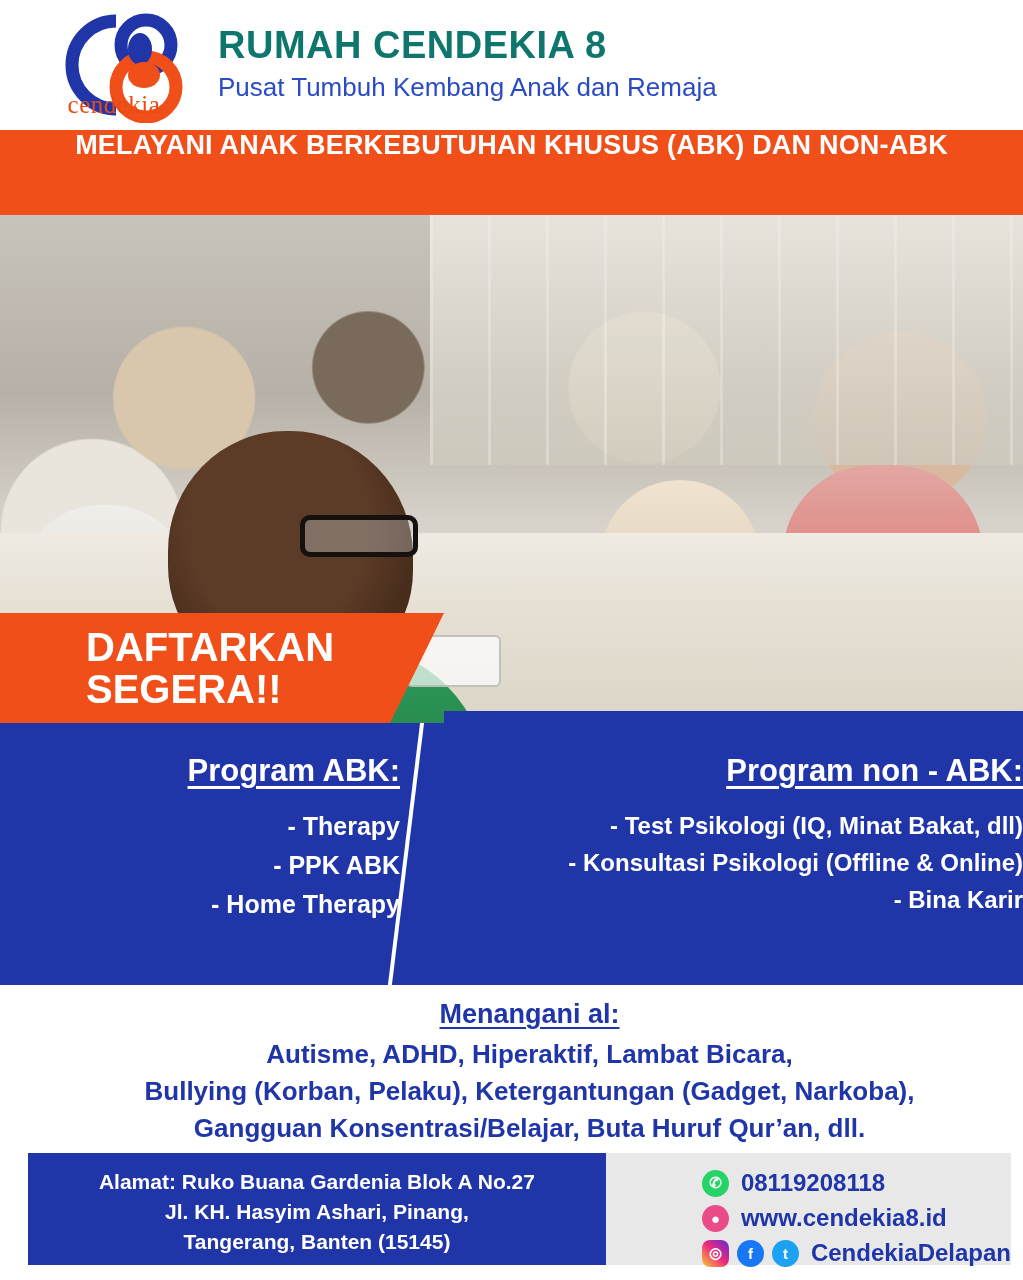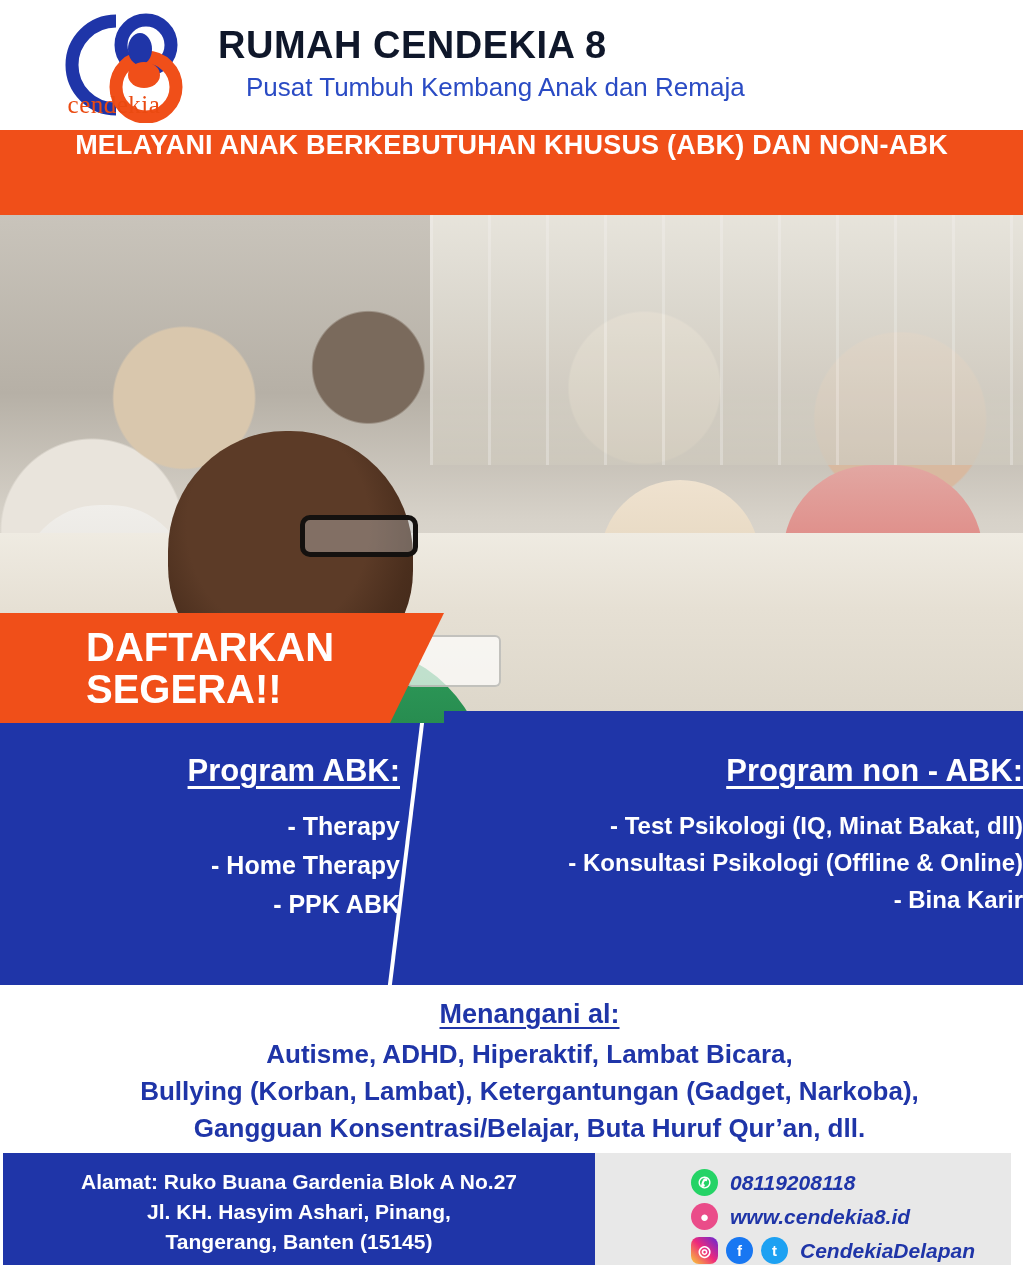--- a/index.html
+++ b/index.html
@@ -39,33 +39,32 @@
     width: 140px;
     text-align: center;
     color: #ea4a11;
     font-size: 25px;
     font-weight: 400;
     font-family: "Liberation Serif", serif;
     letter-spacing: 0.5px;
   }
   .titles { padding-left: 10px; }
   .title-main {
-    color: #0f172a;
+    color: #0f766e;
     font-size: 38px;
     font-weight: bold;
     letter-spacing: 0.5px;
     line-height: 1.1;
   }
   .title-sub {
     color: #2a4bc4;
     font-size: 26px;
     font-weight: 400;
     line-height: 1.3;
     padding-top: 4px;
-    margin-left: 28px;
   }
 
   
   .banner {
     height: 85px;
     background: #f04f19;
     display: flex;
     align-items: flex-start;
     justify-content: center;
   }
@@ -247,21 +246,21 @@
   .handles-line {
     font-size: 26px;
     font-weight: bold;
     line-height: 1.42;
   }
 
   
   .footer {
     display: flex;
     height: 112px;
-    margin: 0 12px 10px 3px;
+    margin: 0 12px 10px 28px;
   }
   .addr {
     width: 592px;
     background: #1f35a8;
     color: #ffffff;
     text-align: center;
     padding-top: 14px;
     font-size: 21px;
     font-weight: bold;
     line-height: 1.42;
@@ -273,23 +272,22 @@
     padding-left: 96px;
   }
   .crow {
     display: flex;
     align-items: center;
     gap: 12px;
     margin-bottom: 7px;
   }
   .crow span.txt {
     color: #1f35a8;
-    font-size: 21px;
-    font-weight: bold;
-    font-style: italic;
+    font-size: 24px;
+    font-weight: bold;
   }
   .ic {
     width: 27px; height: 27px;
     border-radius: 50%;
     display: inline-flex;
     align-items: center;
     justify-content: center;
     color: #fff;
     font-size: 15px;
     font-weight: bold;
@@ -347,39 +345,39 @@
       <div class="cta-l2">SEGERA!!</div>
     </div>
     <div class="blue-strip"></div>
   </div>
 
   <div class="programs">
     <div class="col col-abk">
       <h3>Program ABK:</h3>
       <ul>
         <li>- Therapy</li>
+        <li>- PPK ABK</li>
         <li>- Home Therapy</li>
-        <li>- PPK ABK</li>
       </ul>
     </div>
     <div class="divider"></div>
     <div class="col col-non">
       <h3>Program non - ABK:</h3>
       <ul>
         <li>- Test Psikologi (IQ, Minat Bakat, dll)</li>
         <li>- Konsultasi Psikologi (Offline &amp; Online)</li>
         <li>- Bina Karir</li>
       </ul>
     </div>
   </div>
 
   <div class="handles">
     <div class="handles-title">Menangani al:</div>
     <div class="handles-line">Autisme, ADHD, Hiperaktif, Lambat Bicara,</div>
-    <div class="handles-line">Bullying (Korban, Lambat), Ketergantungan (Gadget, Narkoba),</div>
+    <div class="handles-line">Bullying (Korban, Pelaku), Ketergantungan (Gadget, Narkoba),</div>
     <div class="handles-line">Gangguan Konsentrasi/Belajar, Buta Huruf Qur’an, dll.</div>
   </div>
 
   <div class="footer">
     <div class="addr">
       <div>Alamat: Ruko Buana Gardenia Blok A No.27</div>
       <div>Jl. KH. Hasyim Ashari, Pinang,</div>
       <div>Tangerang, Banten (15145)</div>
     </div>
     <div class="contacts">

